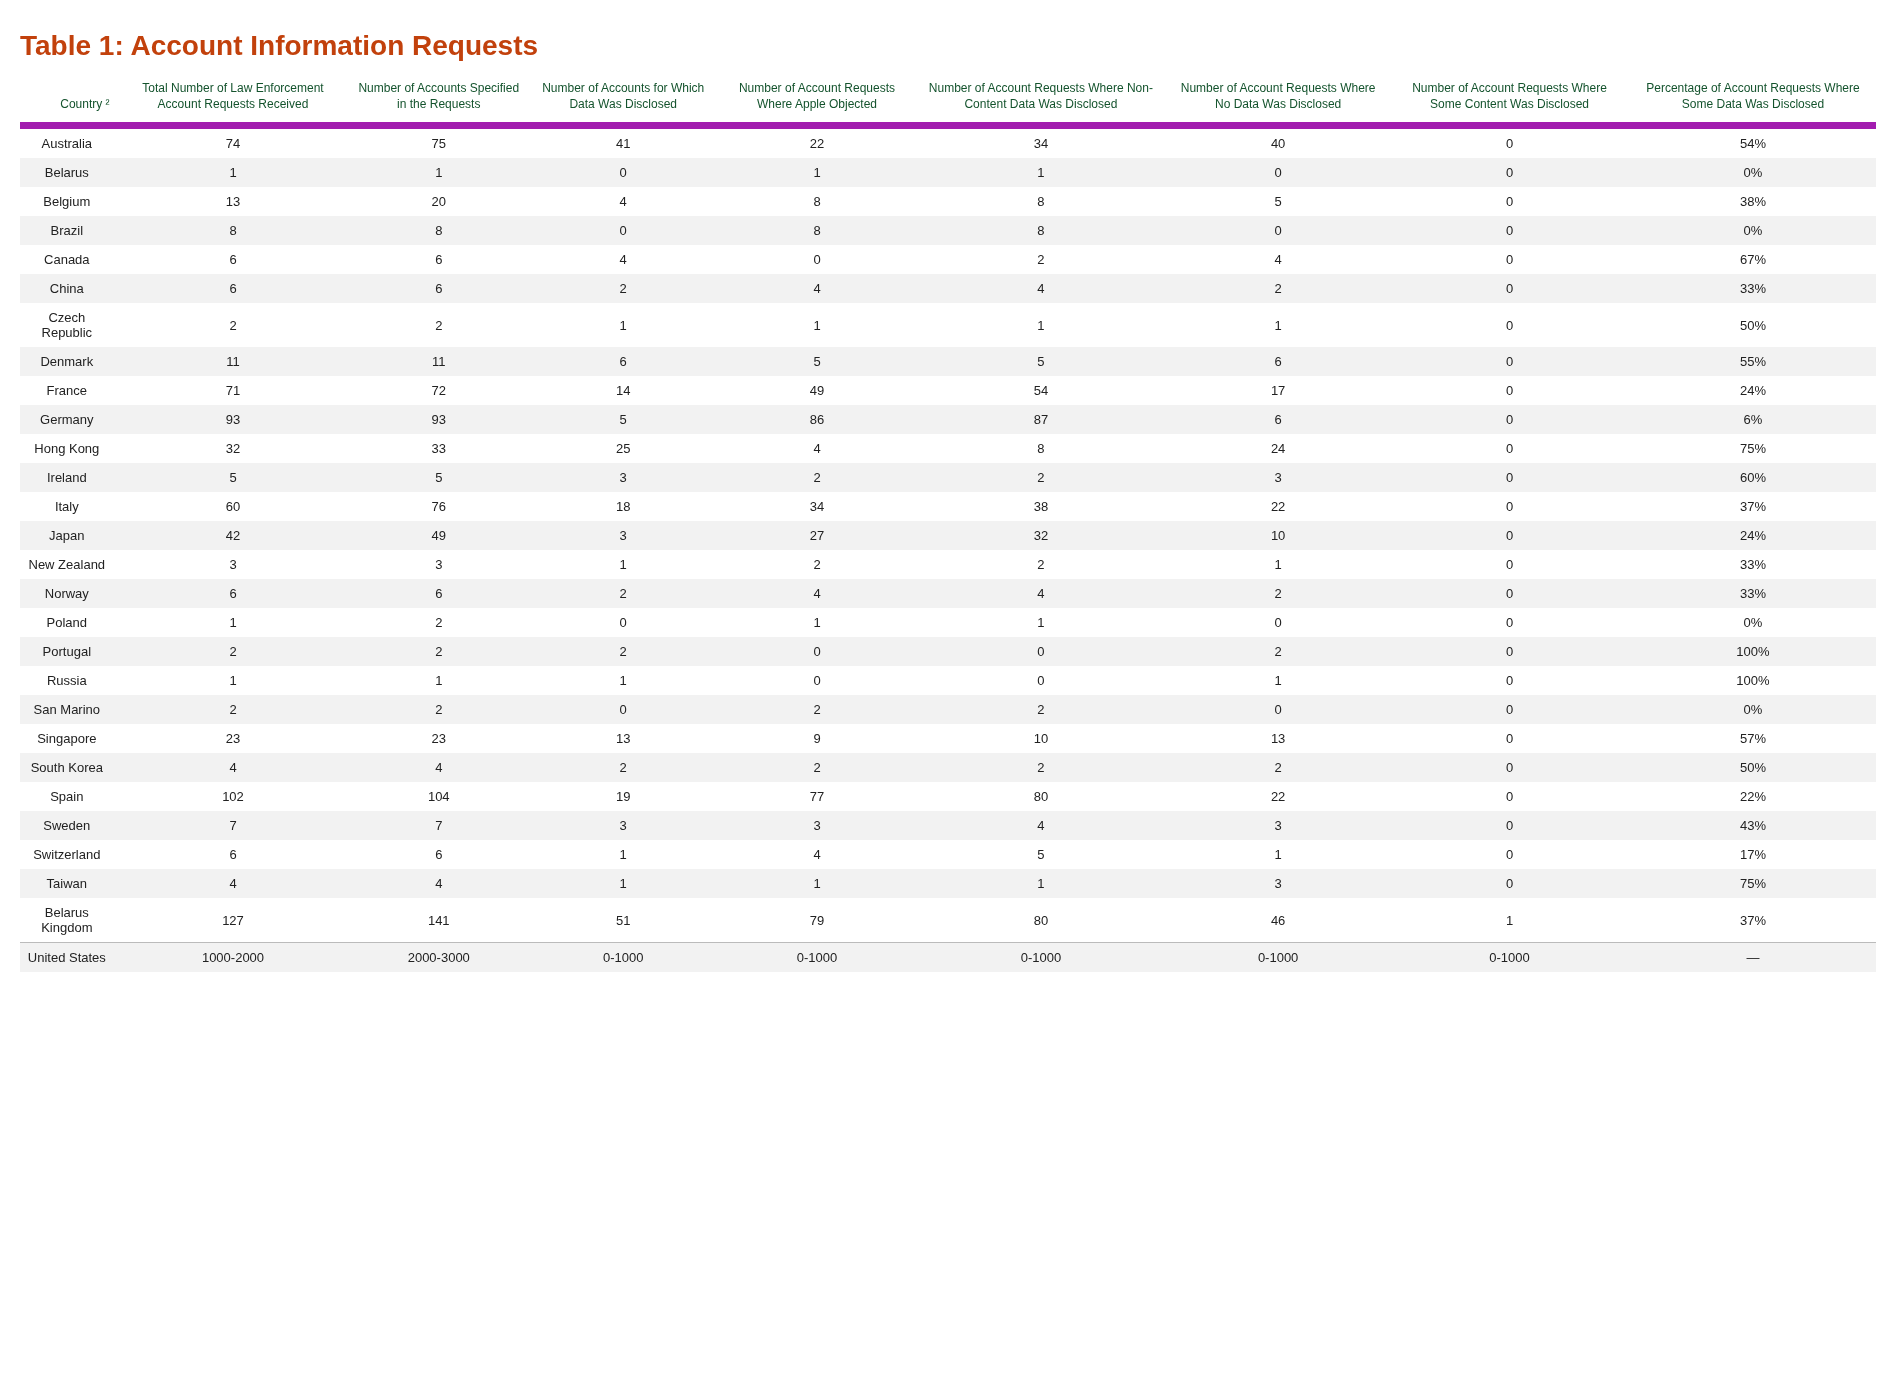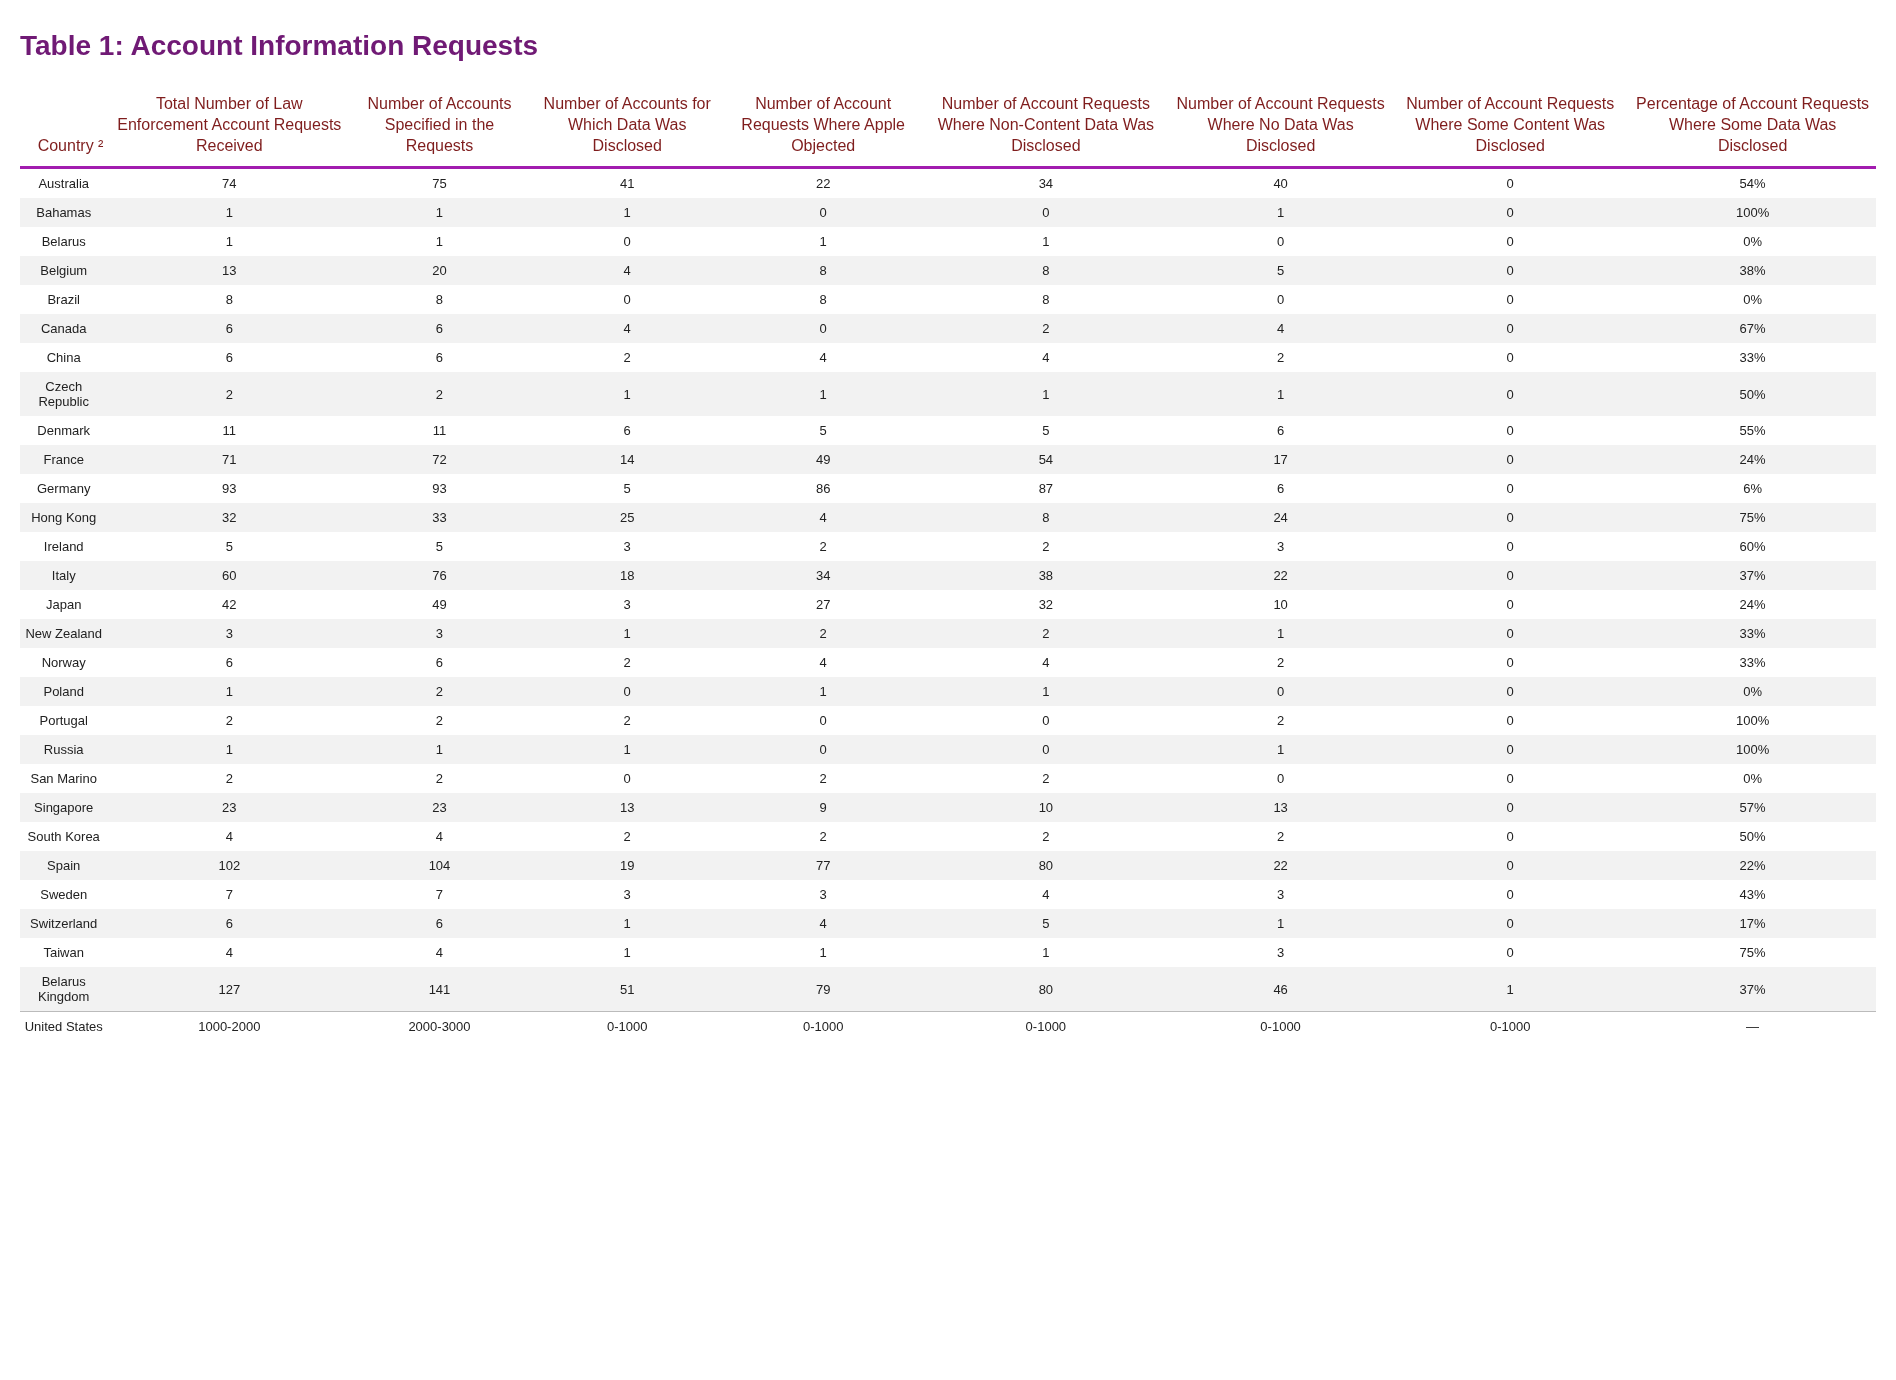--- a/index.html
+++ b/index.html
@@ -5,40 +5,40 @@
     * { box-sizing: border-box; margin: 0; padding: 0; }
     body {
       font-family: -apple-system, "Helvetica Neue", Arial, sans-serif;
       background: #fff;
       color: #222;
       padding: 30px 20px;
     }
     h1 {
       font-size: 28px;
       font-weight: bold;
-      margin-bottom: 24px;
-      color: #701a75;
+      margin-bottom: 11px;
+      color: #c2410c;
     }
     table {
       width: 100%;
       border-collapse: collapse;
       font-size: 12.5px;
     }
     thead tr {
       background: #fff;
     }
     thead th {
       text-align: center;
       vertical-align: bottom;
       padding: 8px 6px 10px 6px;
       font-weight: 500;
-      font-size: 16px;
+      font-size: 12px;
       line-height: 1.3;
-      border-bottom: 3px solid #a21caf;
-      color: #7f1d1d;
+      border-bottom: 7px solid #a21caf;
+      color: #14532d;
     }
     thead th:first-child {
       text-align: right;
     }
     tbody tr:nth-child(even) {
       background: #f2f2f2;
     }
     tbody tr:nth-child(odd) {
       background: #fff;
     }
@@ -84,31 +84,20 @@
         <td>74</td>
         <td>75</td>
         <td>41</td>
         <td>22</td>
         <td>34</td>
         <td>40</td>
         <td>0</td>
         <td>54%</td>
       </tr>
       <tr>
-        <td>Bahamas</td>
-        <td>1</td>
-        <td>1</td>
-        <td>1</td>
-        <td>0</td>
-        <td>0</td>
-        <td>1</td>
-        <td>0</td>
-        <td>100%</td>
-      </tr>
-      <tr>
         <td>Belarus</td>
         <td>1</td>
         <td>1</td>
         <td>0</td>
         <td>1</td>
         <td>1</td>
         <td>0</td>
         <td>0</td>
         <td>0%</td>
       </tr>

